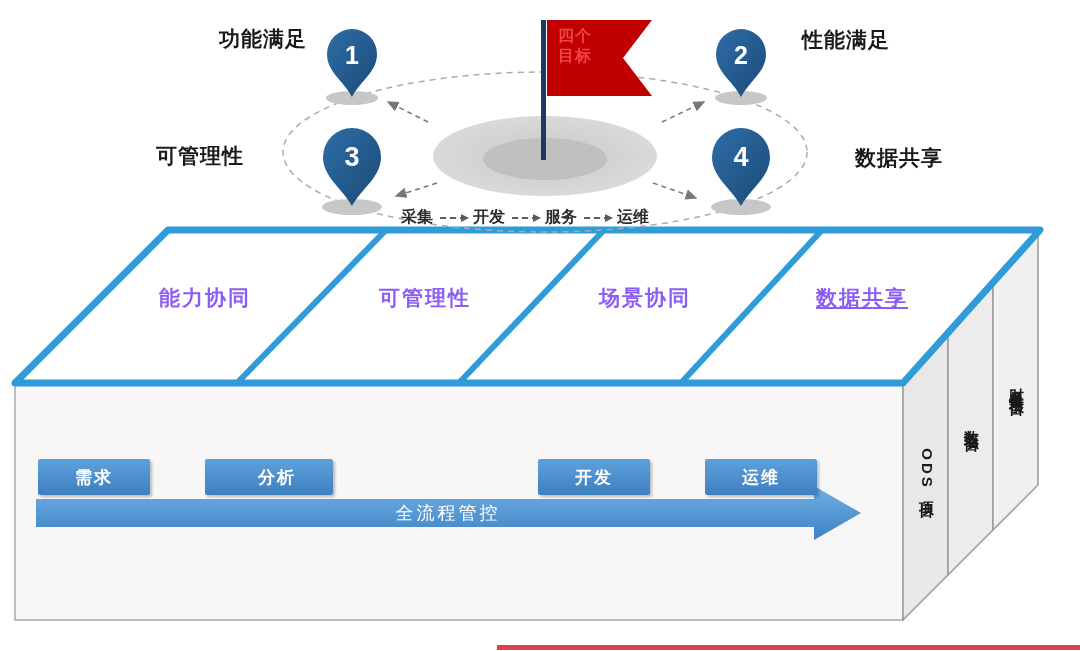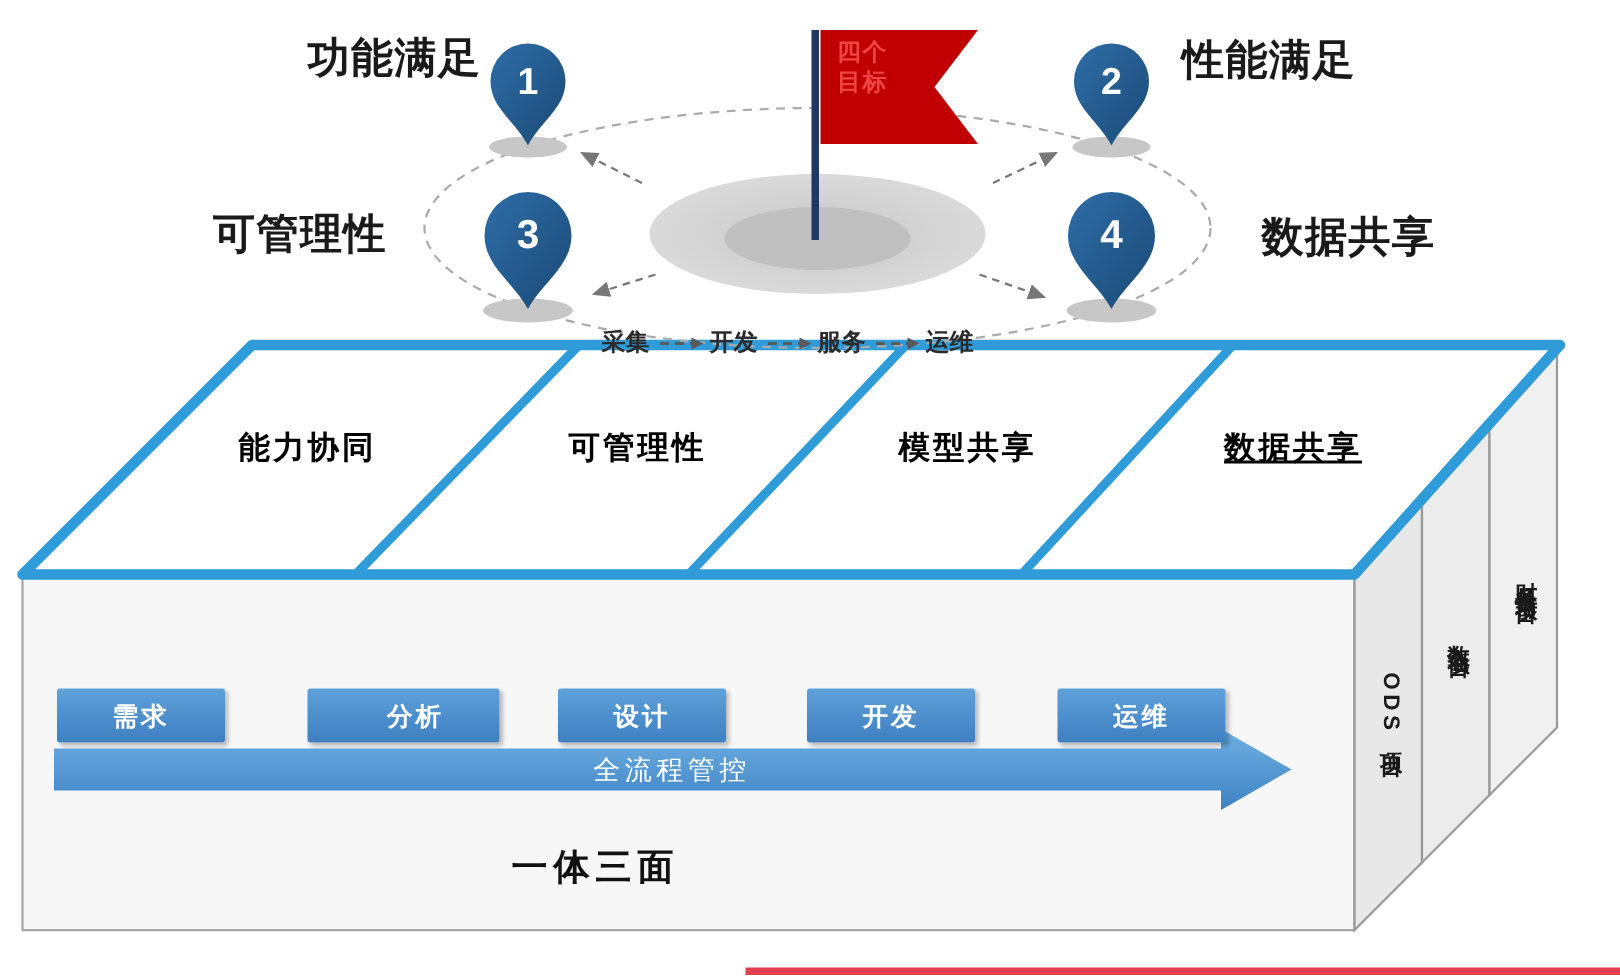--- a/index.html
+++ b/index.html
@@ -3,33 +3,33 @@
 <meta charset="utf-8">
 <style>
   html,body{margin:0;padding:0;background:#fff;}
   #stage{
     position:relative;width:1080px;height:651px;overflow:hidden;background:#fff;
     font-family:"Liberation Sans","DejaVu Sans",sans-serif;
   }
   #bg-svg{position:absolute;left:0;top:0;}
   .abs{position:absolute;}
   .ctr{transform:translate(-50%,-50%);white-space:nowrap;}
-  .goal-label{font-size:28px;font-weight:700;color:#1a1a1a;letter-spacing:1px;}
+  .goal-label{font-size:21px;font-weight:700;color:#1a1a1a;letter-spacing:1px;}
   .pin-number{color:#fff;font-weight:700;text-align:center;}
   .pin-number.small{font-size:25px;}
   .pin-number.big{font-size:27px;}
   .flag-text{color:#ef4444;font-weight:700;font-size:16px;line-height:20px;letter-spacing:1px;}
   .process-row{display:flex;align-items:center;font-size:16px;font-weight:600;color:#2b2b2b;}
-  .process-row .step{margin:16px 3px;text-align:right;}
+  .process-row .step{margin:5px 3px;text-align:right;}
   .dash-arrow{display:inline-block;width:26px;height:0;border-top:2px dashed #5a5a5a;position:relative;margin:0 4px;}
   .dash-arrow::after{
     content:"";position:absolute;right:-3px;top:-5px;
     border-left:8px solid #5a5a5a;border-top:4px solid transparent;border-bottom:4px solid transparent;
   }
-  .cell-label{font-size:21px;font-weight:700;color:#000000;letter-spacing:2px;}
+  .cell-label{font-size:21px;font-weight:700;color:#8b5cf6;letter-spacing:2px;}
   .stage-btn{
     position:absolute;width:112px;height:36px;display:flex;align-items:center;justify-content:center;
     background:linear-gradient(180deg,#5EA1DA,#3E7FC1);color:#fff;font-size:17px;font-weight:700;
     letter-spacing:2px;border-radius:2px;box-shadow:2px 2px 3px rgba(0,0,0,.25);text-align:center;
   }
   .flow-label{color:#fff;font-size:18px;font-weight:400;letter-spacing:3px;}
   .caption{font-size:24px;font-weight:700;color:#111;letter-spacing:4px;}
   .vtext{
     writing-mode:vertical-rl;text-orientation:mixed;
     font-size:15px;font-weight:700;color:#1a1a1a;letter-spacing:3px;
@@ -117,32 +117,30 @@
     <span class="dash-arrow"></span>
     <span class="step">开发</span>
     <span class="dash-arrow"></span>
     <span class="step">服务</span>
     <span class="dash-arrow"></span>
     <span class="step">运维</span>
   </div>
 
   <div class="abs ctr cell-label" style="left:205px;top:298px;">能力协同</div>
   <div class="abs ctr cell-label" style="left:425px;top:298px;">可管理性</div>
-  <div class="abs ctr cell-label" style="left:645px;top:298px;">模型共享</div>
+  <div class="abs ctr cell-label" style="left:645px;top:298px;">场景协同</div>
   <div class="abs ctr cell-label" style="left:862px;top:298px;text-decoration:underline;">数据共享</div>
 
   <div class="stage-btn" style="left:38px;top:459px;">需求</div>
   <div class="stage-btn" style="left:205px;top:459px;padding-left:16px;">分析</div>
-  <div class="stage-btn" style="left:372px;top:459px;">设计</div>
   <div class="stage-btn" style="left:538px;top:459px;">开发</div>
   <div class="stage-btn" style="left:705px;top:459px;">运维</div>
 
   <div class="abs ctr flow-label" style="left:448px;top:513px;">全流程管控</div>
 
-  <div class="abs ctr caption" style="left:397px;top:578px;">一体三面</div>
 
   <div class="abs ctr vtext" style="left:926px;top:472px;">ODS项目</div>
   <div class="abs ctr vtext" style="left:971px;top:424px;">数仓项目</div>
   <div class="abs ctr vtext" style="left:1016px;top:385px;">财务集市项目</div>
 
   <div class="accent-line" style="left:497px;top:645px;width:583px;height:5px;"></div>
 
 </div>
 
 </body></html>

